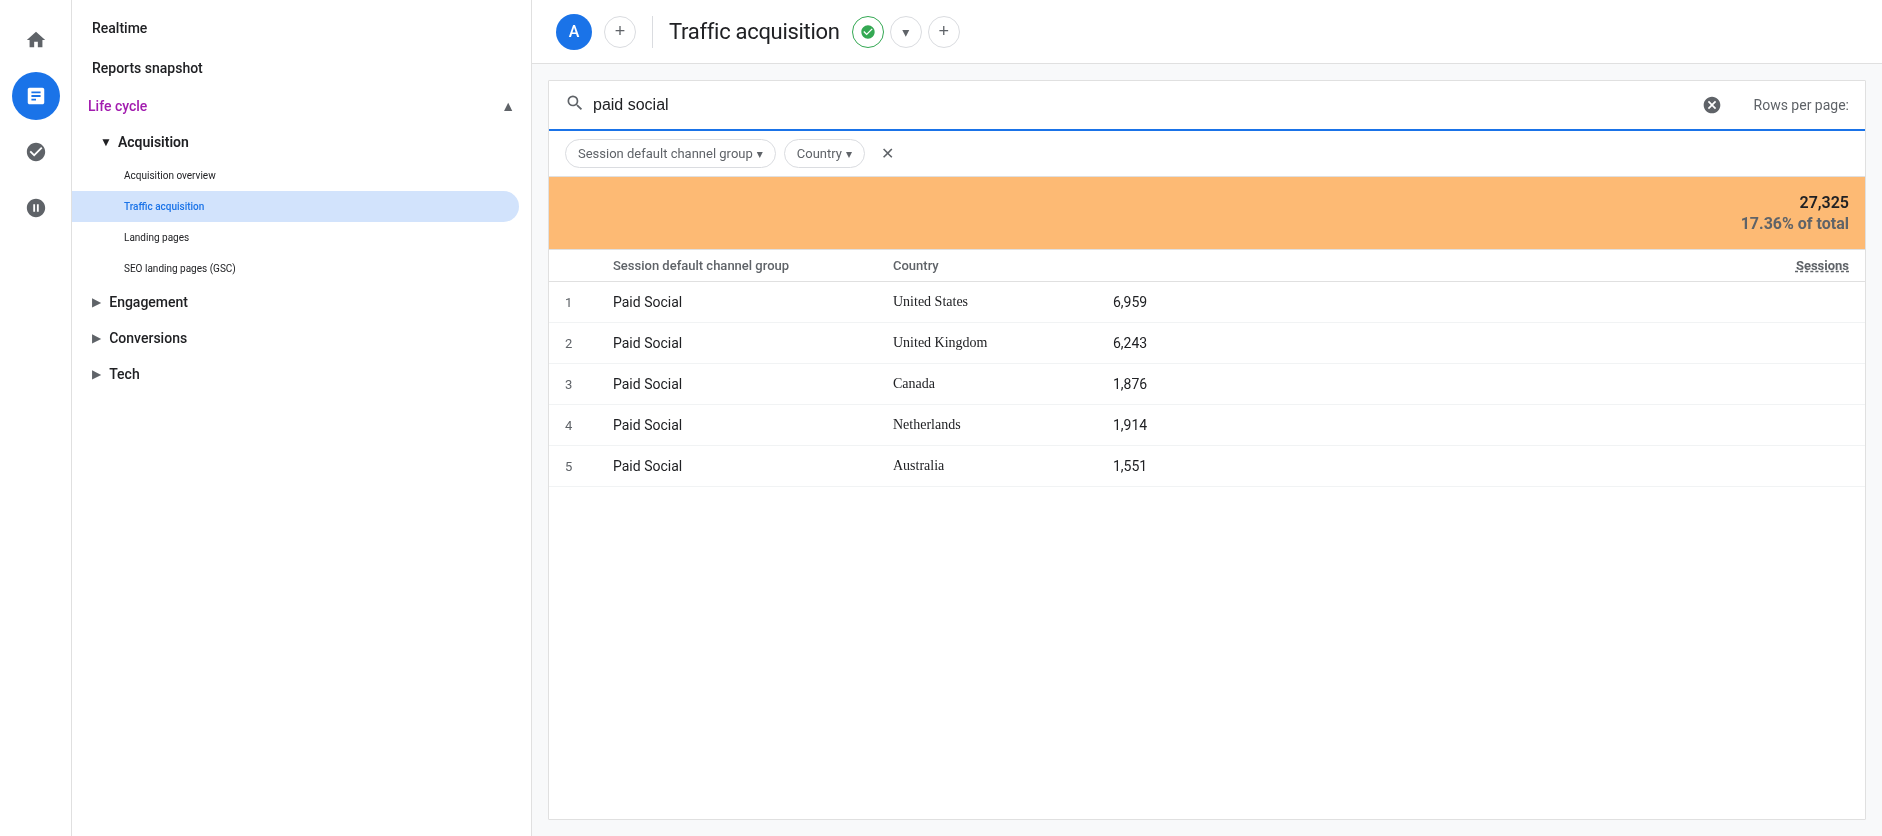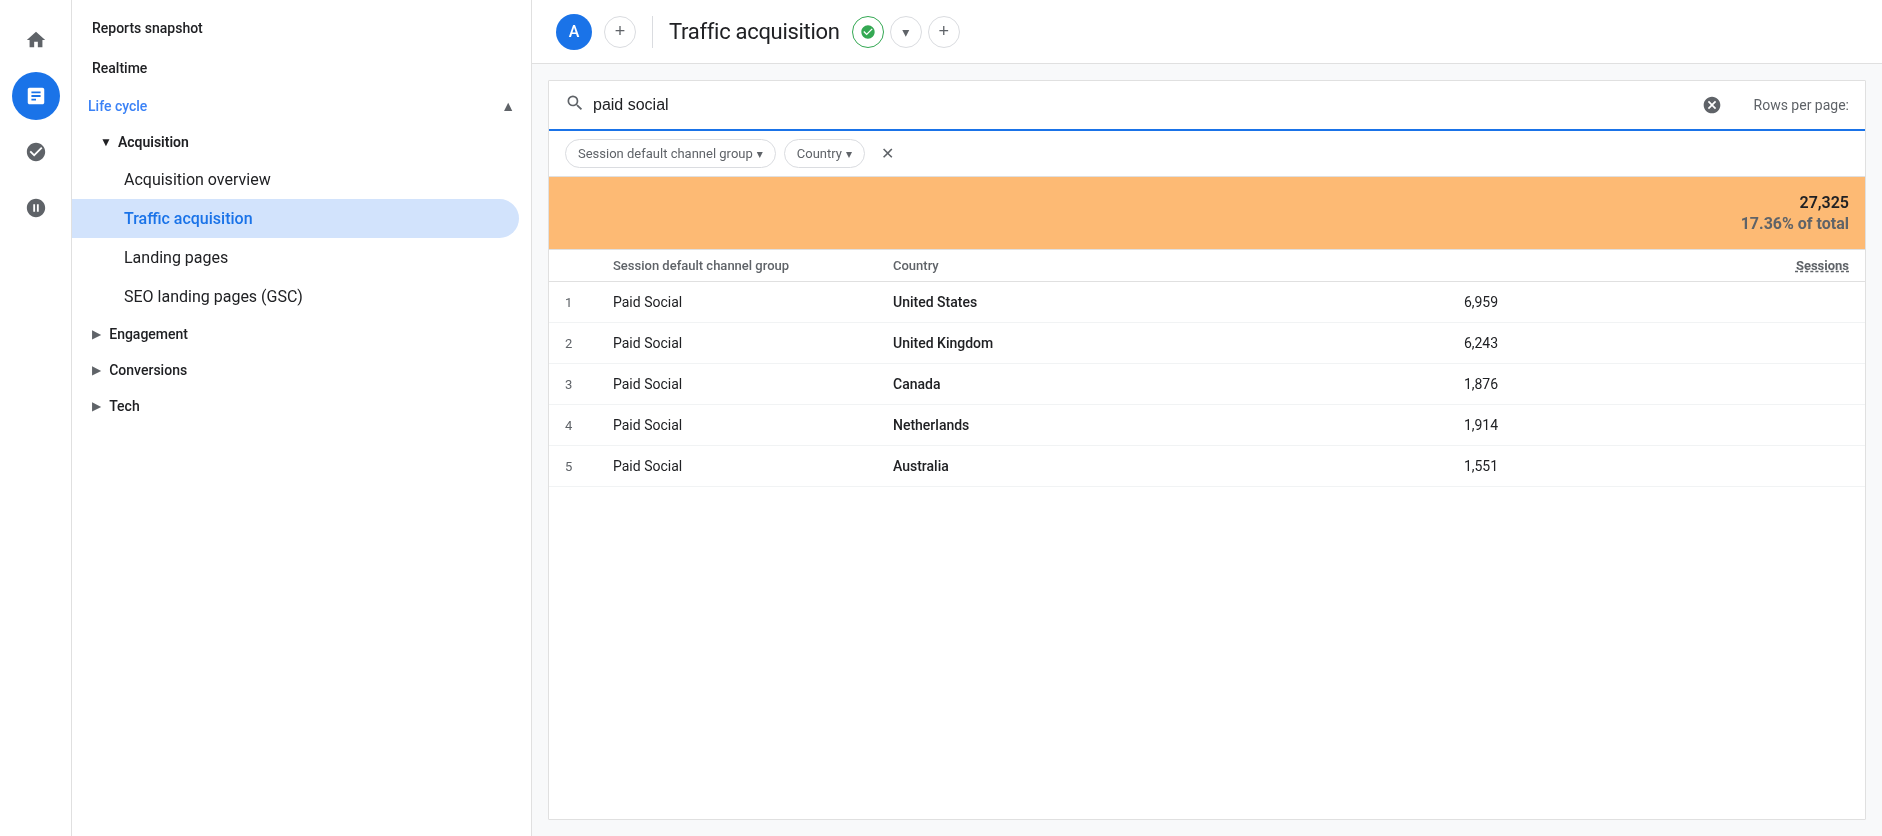--- a/index.html
+++ b/index.html
@@ -67,21 +67,21 @@
       align-items: center;
       justify-content: space-between;
       padding: 10px 16px;
       cursor: pointer;
     }
     .sidebar-section-header-left {
       display: flex;
       align-items: flex-end;
       gap: 8px;
       font-size: 14px;
-      color: #3b82f6;
+      color: #a21caf;
       font-weight: 500;
     }
     .sidebar-section-header .chevron {
       color: #5f6368;
       font-size: 14px;
     }
     .sidebar-subsection-header {
       display: flex;
       align-items: center;
       padding: 10px 16px 10px 28px;
@@ -89,21 +89,21 @@
       font-size: 14px;
       color: #202124;
       font-weight: 600;
     }
     .sidebar-subsection-header .arrow {
       margin-right: 6px;
       font-size: 12px;
     }
     .sidebar-nav-item {
       padding: 10px 16px 10px 52px;
-      font-size: 16px;
+      font-size: 10px;
       color: #202124;
       cursor: pointer;
       border-radius: 0 24px 24px 0;
       margin-right: 12px;
     }
     .sidebar-nav-item.active {
       background: #d2e3fc;
       color: #1a73e8;
       font-weight: 500;
     }
@@ -362,23 +362,24 @@
       color: #5f6368;
     }
     .row-channel {
       font-size: 14px;
       color: #202124;
     }
     .row-country {
       font-size: 14px;
       color: #202124;
       font-weight: 500;
+      font-family: Liberation Serif, serif;
     }
     .row-sessions {
-      text-align: center;
+      text-align: left;
       font-size: 14px;
       color: #202124;
     }
   </style>
 </head>
 <body>
 
 <div class="icon-bar">
   <div class="icon-bar-item">
     <svg viewBox="0 0 24 24" fill="currentColor">
@@ -396,22 +397,22 @@
       </svg>
   </div>
   <div class="icon-bar-item">
     <svg viewBox="0 0 24 24" fill="currentColor">
         <path d="M12 2C6.48 2 2 6.48 2 12s4.48 10 10 10 10-4.48 10-10S17.52 2 12 2zm-1 14H9V8h2v8zm4 0h-2V8h2v8z"></path>
       </svg>
   </div>
 </div>
 
 <div class="sidebar">
+  <div class="sidebar-top-item">Realtime</div>
   <div class="sidebar-top-item">Reports snapshot</div>
-  <div class="sidebar-top-item">Realtime</div>
 
   <div class="sidebar-section">
     <div class="sidebar-section-header">
       <div class="sidebar-section-header-left">
         <span>Life cycle</span>
       </div>
       <span class="chevron">▲</span>
     </div>
 
     <div class="sidebar-subsection-header">

